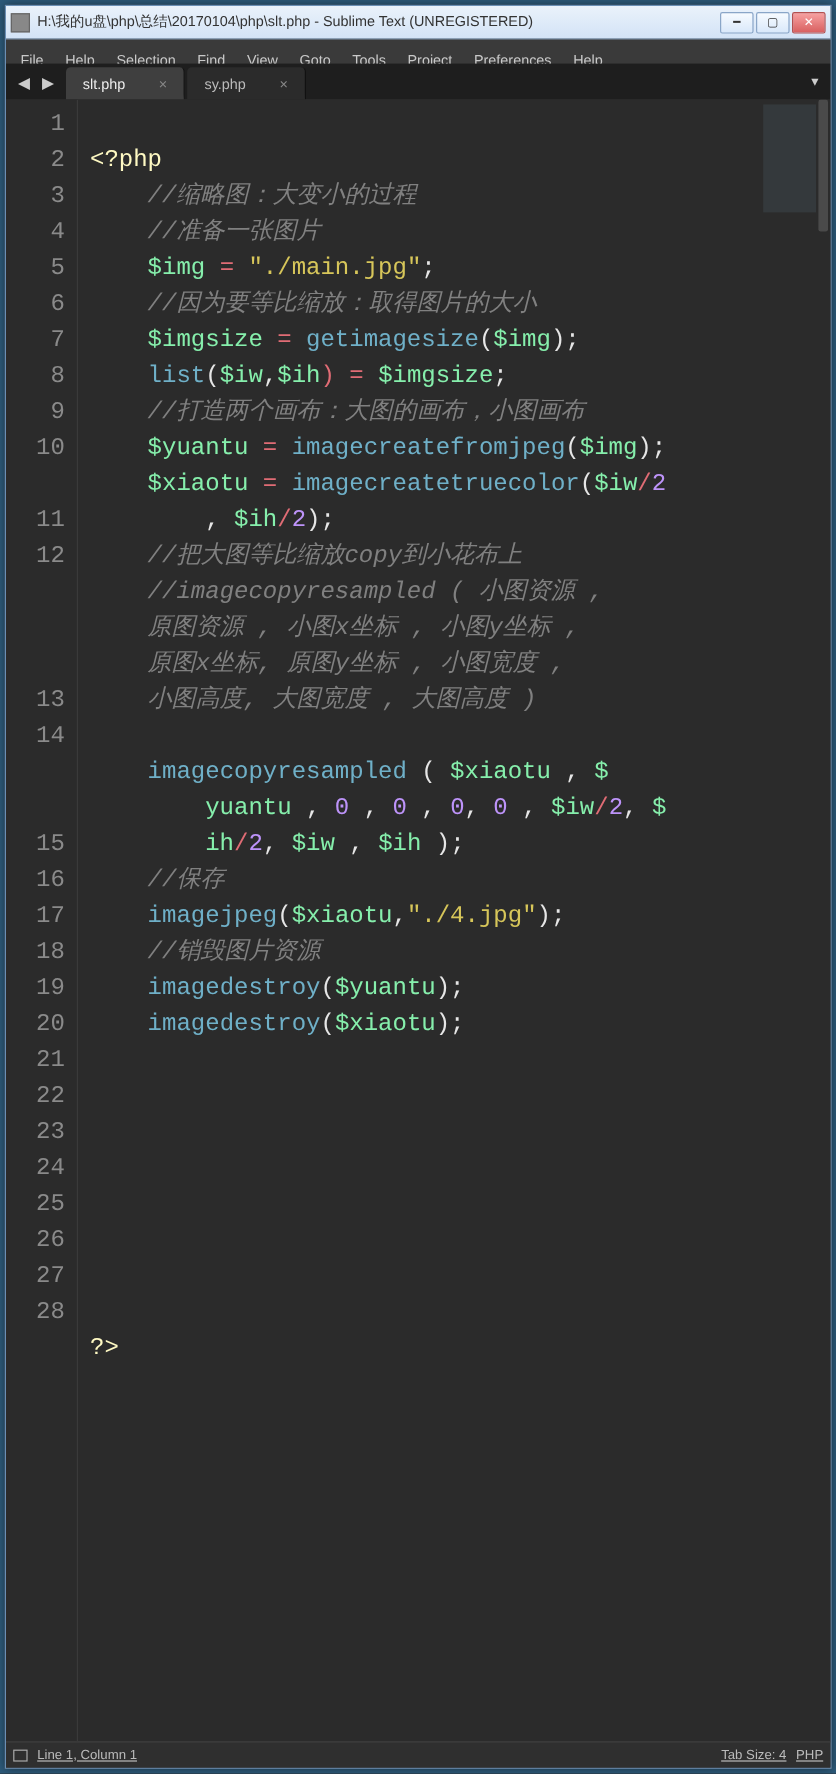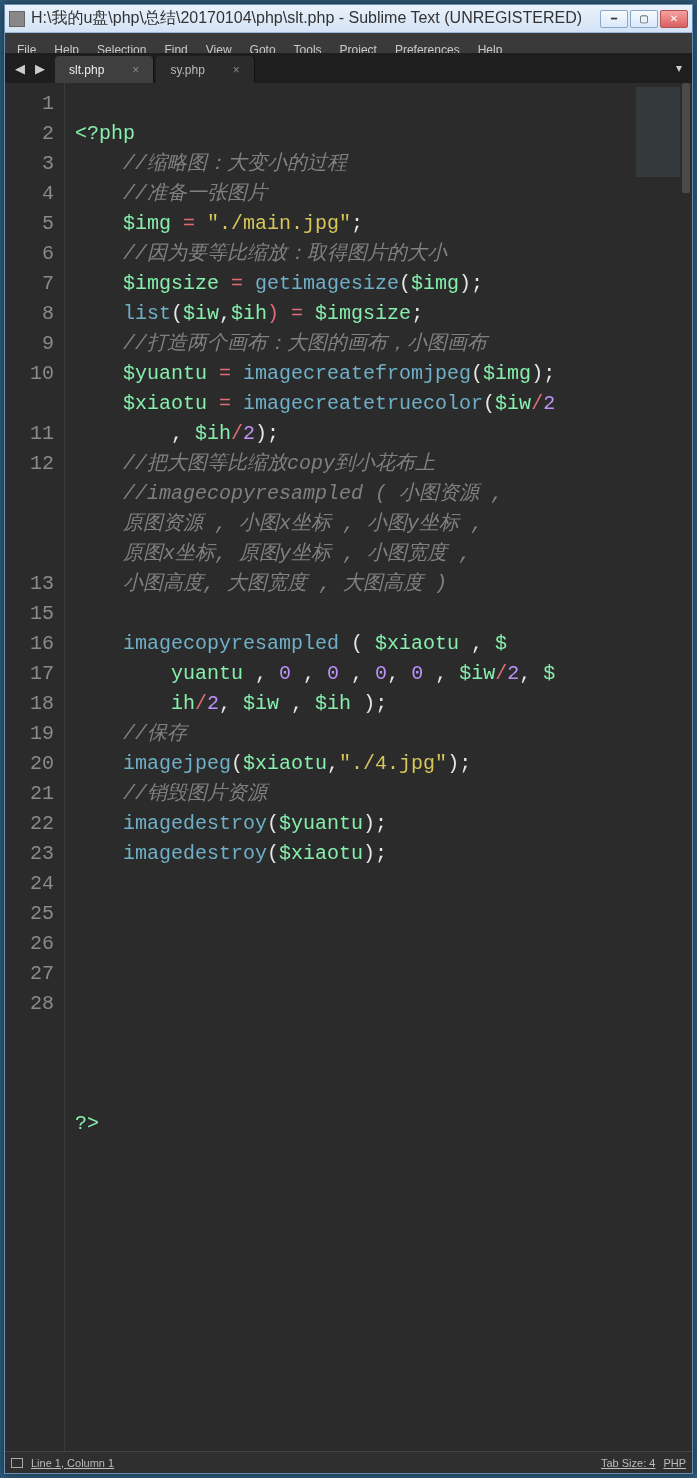--- a/index.html
+++ b/index.html
@@ -31,21 +31,21 @@
   }
   .titlebar .app-icon {
     width: 16px; height: 16px;
     background: #888;
     border: 1px solid #666;
     margin-right: 6px;
   }
   .titlebar .title-text {
     flex: 1;
     color: #333;
-    font-size: 16px;
+    font-size: 12px;
     white-space: nowrap;
     overflow: hidden;
   }
   .winbtns { display: flex; gap: 2px; }
   .winbtn {
     width: 28px; height: 18px;
     border: 1px solid #8aa6c8;
     border-radius: 2px;
     background: linear-gradient(#f7fbff,#d9e8fa);
     display: flex; align-items:center; justify-content:center;
@@ -135,21 +135,21 @@
   }
   .scrollbar-v {
     position:absolute; right:0; top:0; bottom:0; width:12px;
     background:#2b2b2b;
   }
   .scrollbar-v .thumb {
     position:absolute; top:0; left:2px; width:8px; height:110px;
     background:#4a4a4a; border-radius:2px;
   }
   
-  .c-pp { color:#86efac;text-align:center; } 
+  .c-pp { color:#fef9c3;text-align:center; } 
   .c-cmt { color:#808080;font-style:italic; }
   .c-var { color:#86efac; } 
   .c-op  { color:#e06c75; } 
   .c-str { color:#d7c65a; } 
   .c-num { color:#bd93f9; } 
   .c-fn  { color:#6fb0c8; } 
   .c-pun { color:#e6e6e6; }
   
   .statusbar {
     height: 22px;
@@ -224,20 +224,21 @@
       <div class="ln">4</div>
       <div class="ln">5</div>
       <div class="ln">6</div>
       <div class="ln">7</div>
       <div class="ln">8</div>
       <div class="ln">9</div>
       <div class="ln" style="height:60px">10</div>
       <div class="ln">11</div>
       <div class="ln" style="height:120px">12</div>
       <div class="ln">13</div>
+      <div class="ln" style="height:90px">14</div>
       <div class="ln">15</div>
       <div class="ln">16</div>
       <div class="ln">17</div>
       <div class="ln">18</div>
       <div class="ln">19</div>
       <div class="ln">20</div>
       <div class="ln">21</div>
       <div class="ln">22</div>
       <div class="ln">23</div>
       <div class="ln">24</div>

